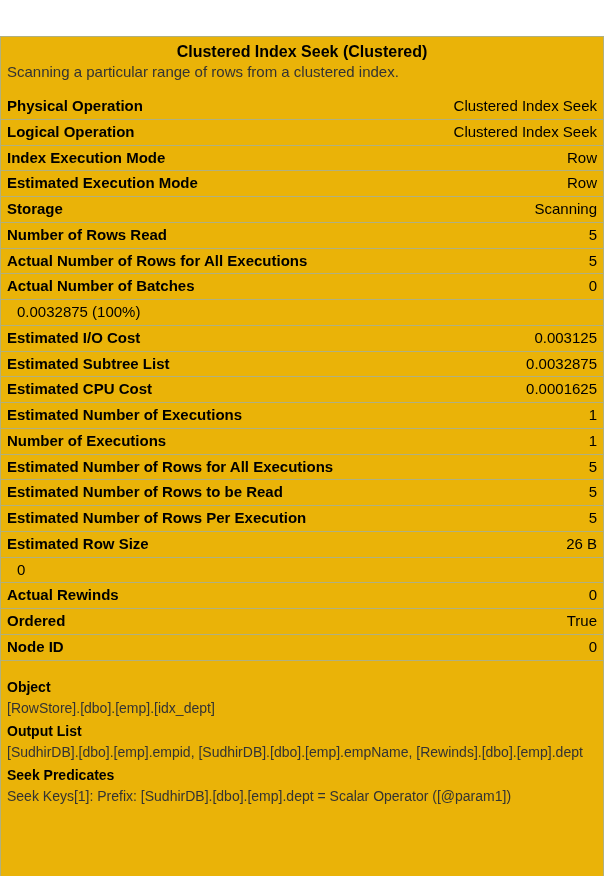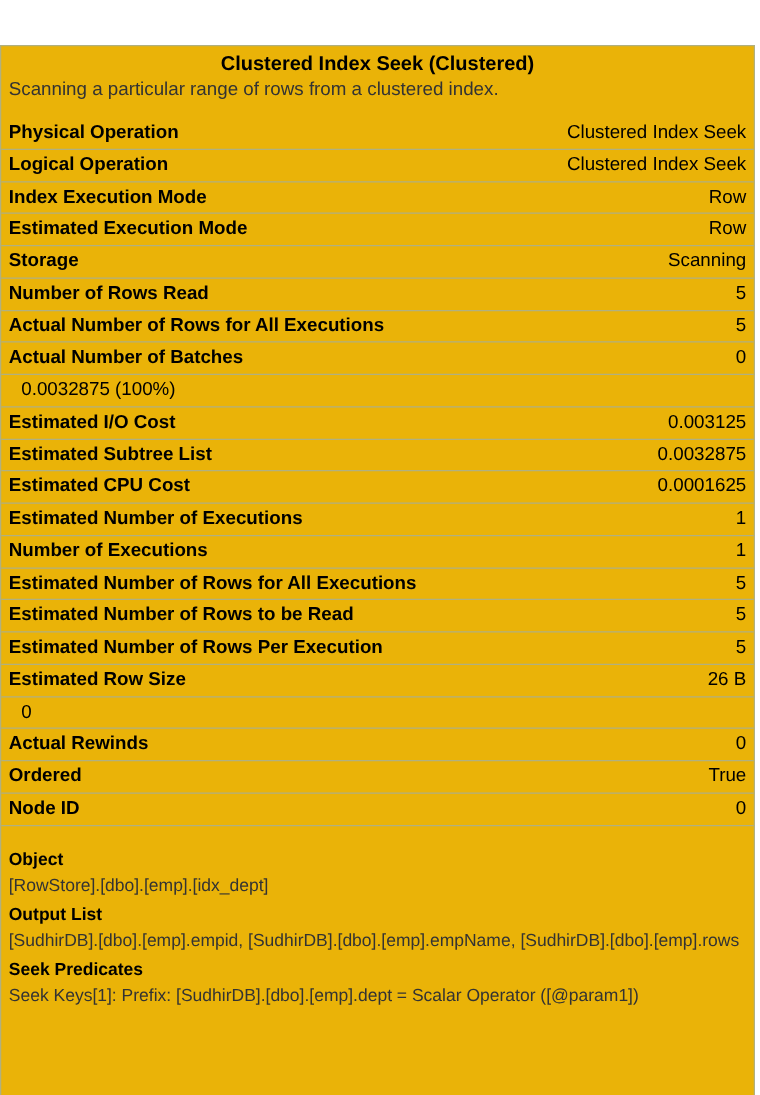--- a/index.html
+++ b/index.html
@@ -163,17 +163,17 @@
       </div>
       <div class="row">
         <span class="label">Node ID</span>
         <span class="value">0</span>
       </div>
     </div>
   <div class="details">
       <div class="section-label">Object</div>
       <div class="section-text">[RowStore].[dbo].[emp].[idx_dept]</div>
       <div class="section-label">Output List</div>
-      <div class="section-text">[SudhirDB].[dbo].[emp].empid, [SudhirDB].[dbo].[emp].empName, [SudhirDB].[dbo].[emp].rows</div>
+      <div class="section-text">[SudhirDB].[dbo].[emp].empid, [SudhirDB].[dbo].[emp].empName, [Rewinds].[dbo].[emp].dept</div>
       <div class="section-label">Seek Predicates</div>
       <div class="section-text">Seek Keys[1]: Prefix: [SudhirDB].[dbo].[emp].dept = Scalar Operator ([@param1])</div>
     </div>
 </div>
 
 </body></html>

